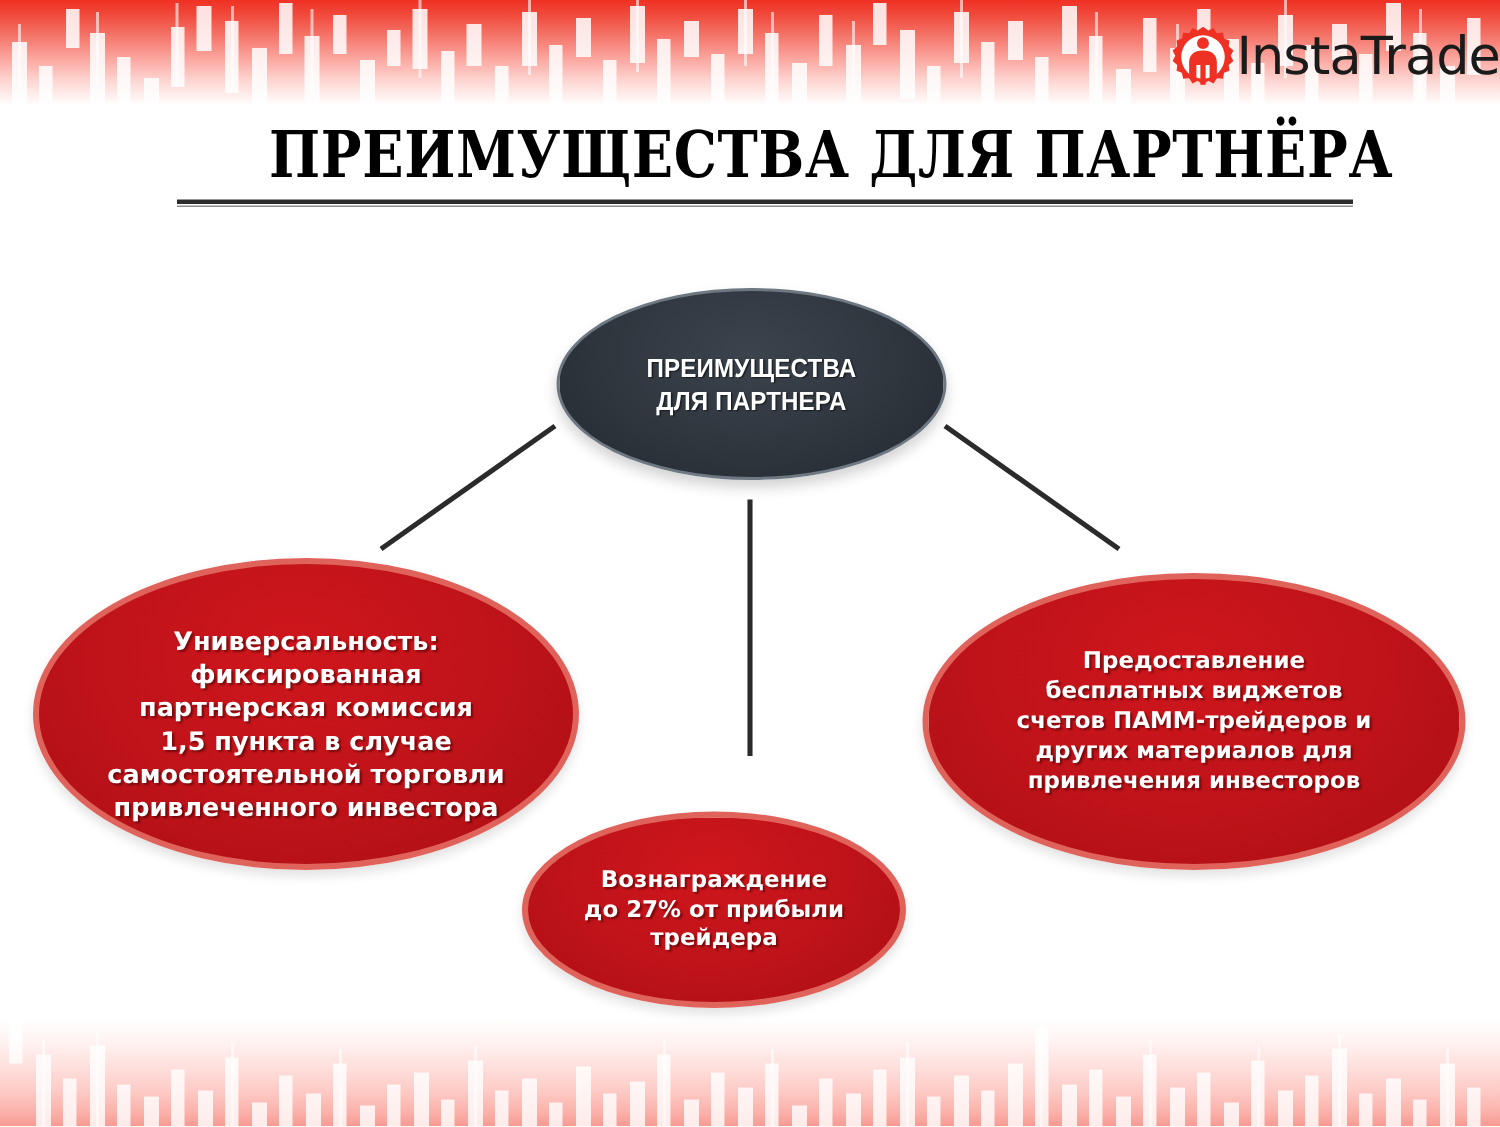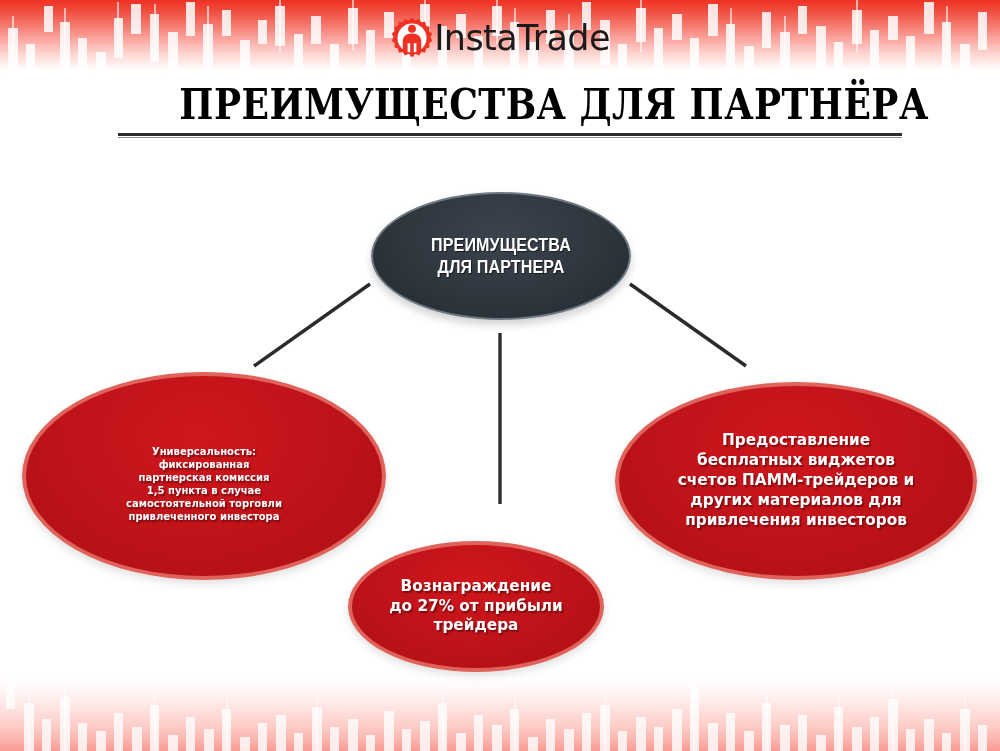--- a/index.html
+++ b/index.html
@@ -44,21 +44,21 @@
   .sticks { position: absolute; inset: 0; }
 
   
   .logo-wrap {
     position: absolute;
     left: 0; right: 0;
     top: 14px;
     height: 48px;
     display: flex;
     align-items: center;
-    justify-content: center;
+    justify-content: flex-end;
     z-index: 6;
   }
   .logo-mark { width: 44px; height: 44px; display: block; }
   .logo-text {
     font-family: "DejaVu Sans", sans-serif;
     font-size: 35px;
     letter-spacing: -0.6px;
     color: #1b1b1b;
     line-height: 1;
     white-space: nowrap;
@@ -150,21 +150,21 @@
     text-shadow: 1.5px 1.5px 1.4px rgba(60,0,0,0.55);
     white-space: pre-line;
   }
 
   .node-left {
     left: 22px;
     top: 372px;
     width: 364px;
     height: 208px;
   }
-  .node-left .label { font-size: 10px; padding: 0 34px; margin-top: 15px; }
+  .node-left .label { font-size: 17px; padding: 0 34px; margin-top: 15px; }
 
   .node-right {
     left: 615px;
     top: 382px;
     width: 362px;
     height: 198px;
   }
   .node-right .label { font-size: 15.3px; padding: 0 30px; }
 
   .node-bottom {

